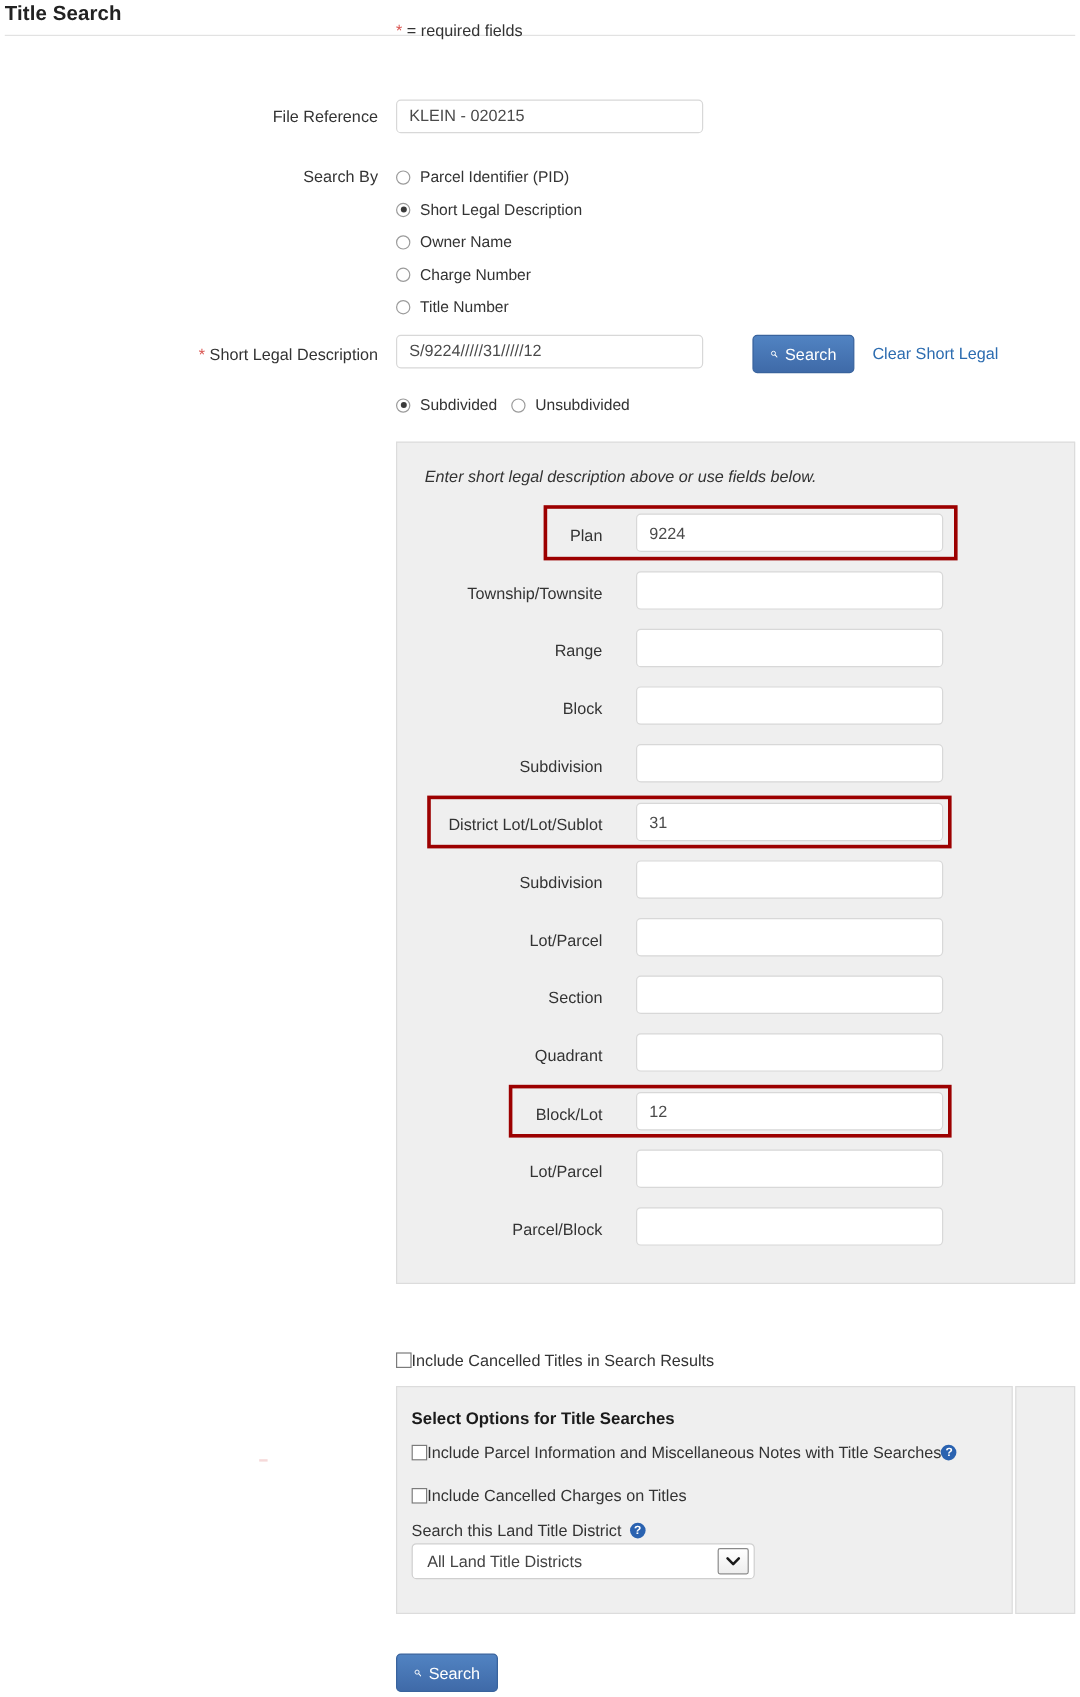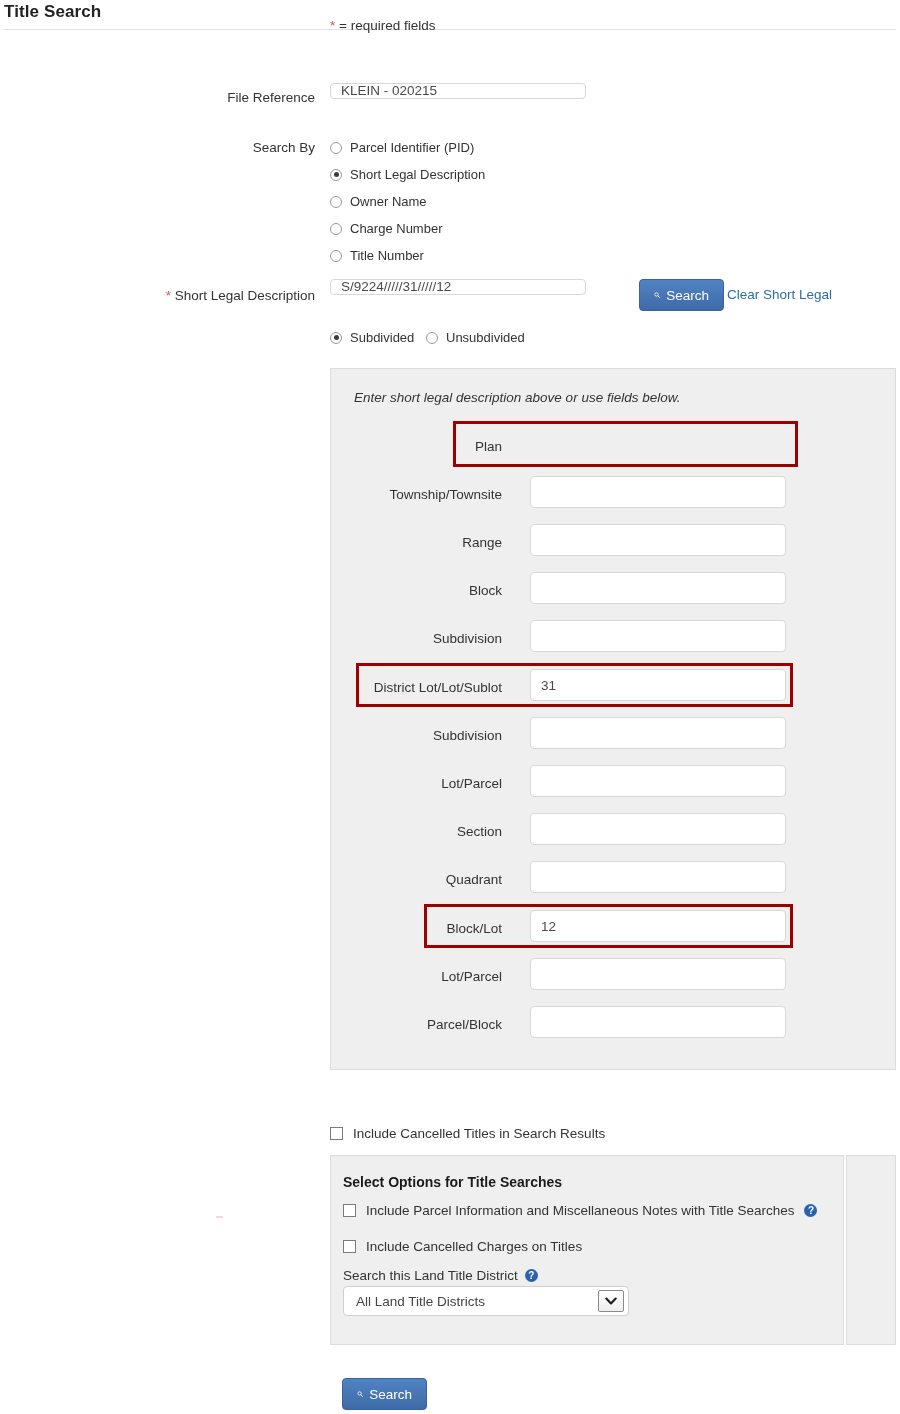--- a/index.html
+++ b/index.html
@@ -63,21 +63,21 @@
   
   .txt {
     border: 1px solid #d8d8d8;
     border-radius: 4px;
     background: #ffffff;
     font-family: "Liberation Sans", sans-serif;
     font-size: 13.5px;
     color: #4a4a4a;
     padding: 0 10px;
     outline: none;
-    height: 16px;
+    height: 28px;
     line-height: 30px;
   }
   .txt::placeholder { color: #9a9a9a; }
 
   
   .radio-line {
     position: absolute;
     display: flex;
     align-items: center;
     gap: 8px;
@@ -119,21 +119,20 @@
     border-radius: 4px;
     color: #ffffff;
     font-family: "Liberation Sans", sans-serif;
     font-size: 13.5px;
     display: inline-flex;
     align-items: center;
     justify-content: space-between;
     gap: 6px;
     cursor: pointer;
     padding: 0 14px;
-    margin-left: 12px;
   }
   .btn-blue svg { display: block; }
 
   .link-blue {
     color: #2c6cb0;
     font-size: 13.5px;
     text-decoration: none;
     cursor: pointer;
   }
 
@@ -181,21 +180,20 @@
   }
   .opt-title {
     font-weight: bold;
     font-size: 14px;
     color: #1b1b1b;
   }
   .opt-line {
     position: absolute;
     display: flex;
     align-items: center;
-    gap: 10px;
     white-space: nowrap;
     font-size: 13.5px;
     color: #333;
   }
   .help-icon {
     width: 13px; height: 13px;
     border-radius: 50%;
     background: #2a62b0;
     color: #fff;
     font-size: 10px;
@@ -302,20 +300,21 @@
   <span class="radio"></span>
   <span class="radio-label">Unsubdivided</span>
 </div>
 
 <div class="grey-panel" style="left:330px;top:368px;width:566px;height:702px;"></div>
 
 <div class="panel-note" style="left:354px;top:390px;">Enter short legal description above or use fields below.</div>
 
 <div class="legal-row" style="left:330px;top:428px;">
   <div class="legal-lbl">Plan</div>
+  <input class="legal-inp txt" value="9224" style="">
 </div>
 <div class="legal-row" style="left:330px;top:476px;">
   <div class="legal-lbl">Township/Townsite</div>
   <input class="legal-inp txt" value="" style="">
 </div>
 <div class="legal-row" style="left:330px;top:524px;">
   <div class="legal-lbl">Range</div>
   <input class="legal-inp txt" value="" style="">
 </div>
 <div class="legal-row" style="left:330px;top:572px;">

